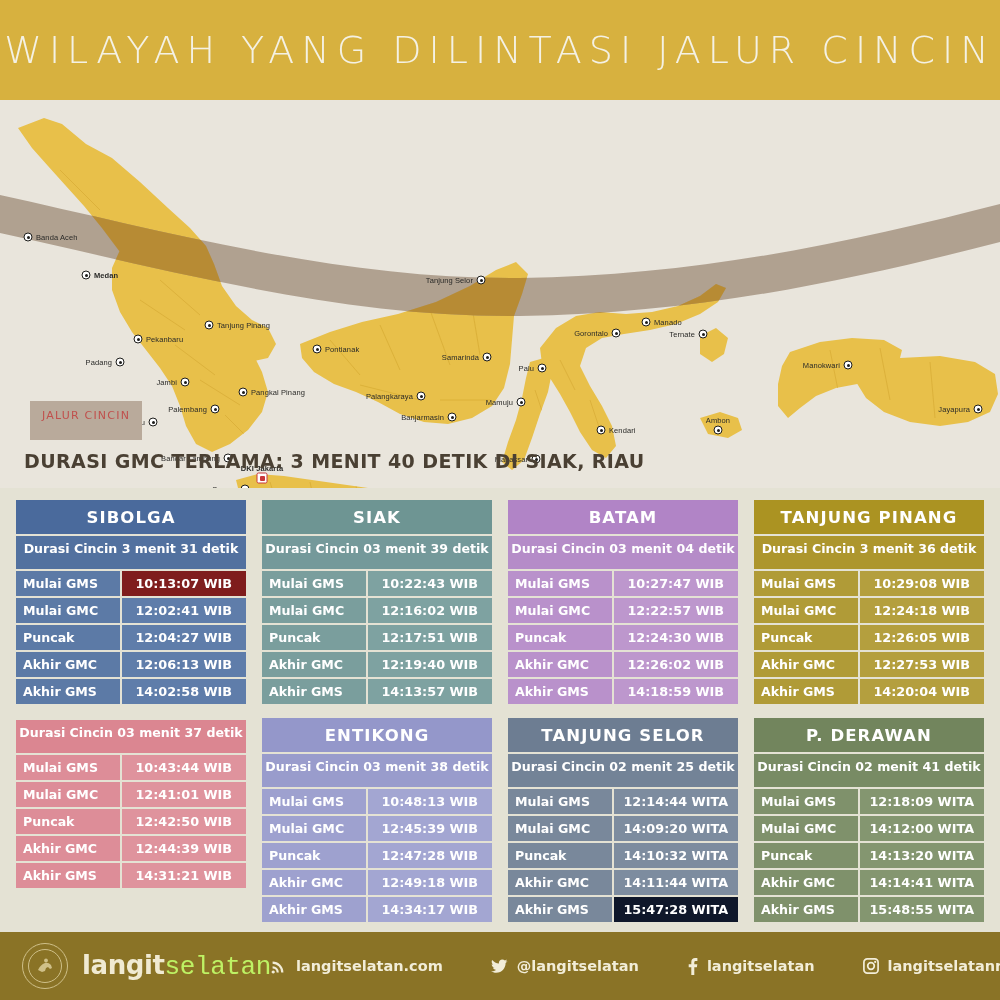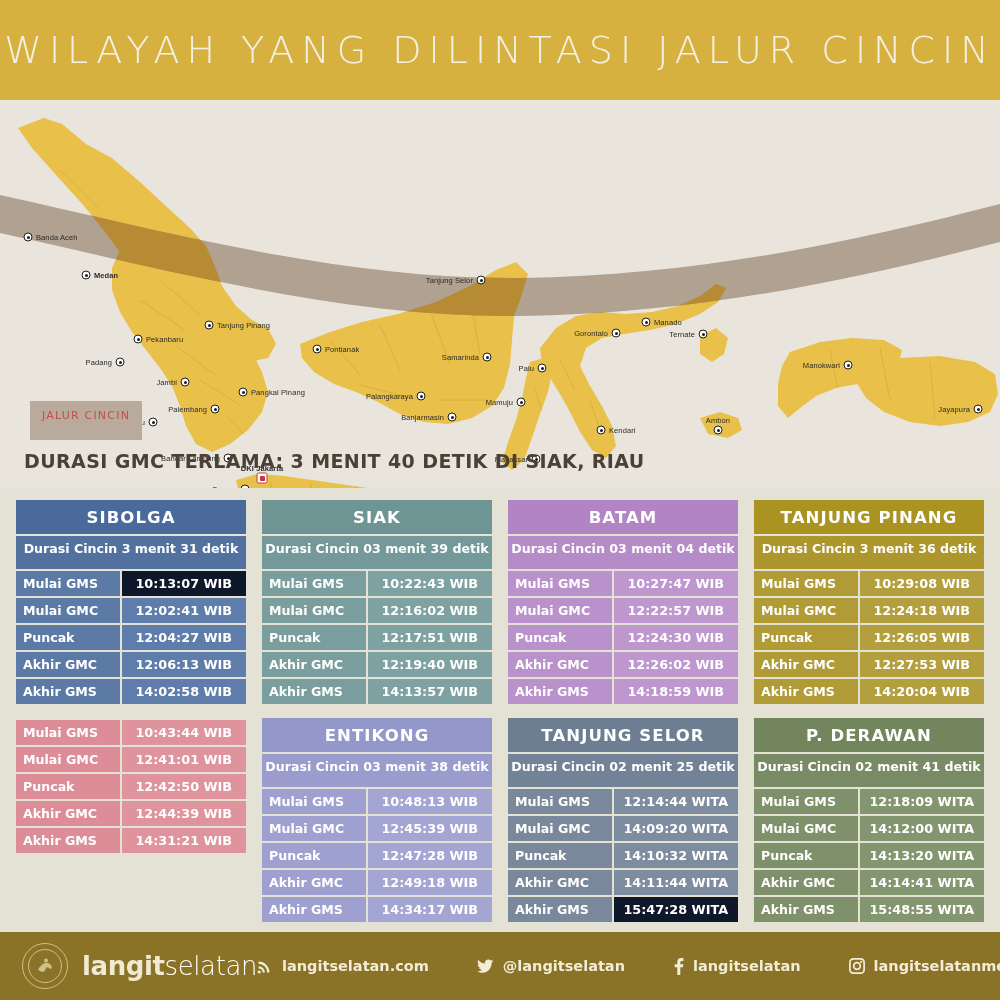--- a/index.html
+++ b/index.html
@@ -155,21 +155,21 @@
     display:flex;align-items:center;justify-content:center;
   }
   .brand{
     margin-left:14px;
     font-size:26px;
     color:#f0ead2;
     letter-spacing:-.4px;
     font-family:"DejaVu Sans", sans-serif;
   }
   .brand b{ font-weight:bold; }
-  .brand i{ font-style:normal; font-weight:300; color:#ffffff; }
+  .brand i{ font-style:normal; font-weight:300; color:#bef264;font-family:Liberation Mono, monospace; }
 
   .social{
     display:flex; align-items:center;
     margin-left:auto;
     gap:48px;
     padding-right:6px;
   }
   .soc{ display:flex; align-items:center; gap:9px; }
   .soc .txt{
     font-size:14.5px; color:#f2edd8; font-weight:600;
@@ -325,21 +325,21 @@
   </div>
   <div class="caption">DURASI GMC TERLAMA: 3 MENIT 40 DETIK DI SIAK, RIAU</div>
 </div>
 
 <div class="cards" id="cards-grid">
     <div class="card">
       <div class="c-title" style="background: rgb(74, 106, 156);">SIBOLGA</div>
       <div class="c-dur" style="background: rgb(82, 113, 159);">Durasi Cincin 3 menit 31 detik</div>
       <div class="c-row">
         <div class="k" style="background: rgb(92, 122, 166);">Mulai GMS</div>
-        <div class="v" style="background: #0f172a;">10:13:07 WIB</div>
+        <div class="v" style="background: #7f1d1d;">10:13:07 WIB</div>
       </div>
       <div class="c-row">
         <div class="k" style="background: rgb(92, 122, 166);">Mulai GMC</div>
         <div class="v" style="background: rgb(95, 125, 170);">12:02:41 WIB</div>
       </div>
       <div class="c-row">
         <div class="k" style="background: rgb(92, 122, 166);">Puncak</div>
         <div class="v" style="background: rgb(95, 125, 170);">12:04:27 WIB</div>
       </div>
       <div class="c-row">
@@ -417,20 +417,21 @@
       <div class="c-row">
         <div class="k" style="background: rgb(176, 155, 55);">Akhir GMC</div>
         <div class="v" style="background: rgb(180, 159, 62);">12:27:53 WIB</div>
       </div>
       <div class="c-row">
         <div class="k" style="background: rgb(176, 155, 55);">Akhir GMS</div>
         <div class="v" style="background: rgb(180, 159, 62);">14:20:04 WIB</div>
       </div>
     </div>
     <div class="card">
+      <div class="c-dur" style="background: rgb(219, 134, 145);">Durasi Cincin 03 menit 37 detik</div>
       <div class="c-row">
         <div class="k" style="background: rgb(221, 141, 152);">Mulai GMS</div>
         <div class="v" style="background: rgb(223, 147, 157);">10:43:44 WIB</div>
       </div>
       <div class="c-row">
         <div class="k" style="background: rgb(221, 141, 152);">Mulai GMC</div>
         <div class="v" style="background: rgb(223, 147, 157);">12:41:01 WIB</div>
       </div>
       <div class="c-row">
         <div class="k" style="background: rgb(221, 141, 152);">Puncak</div>

